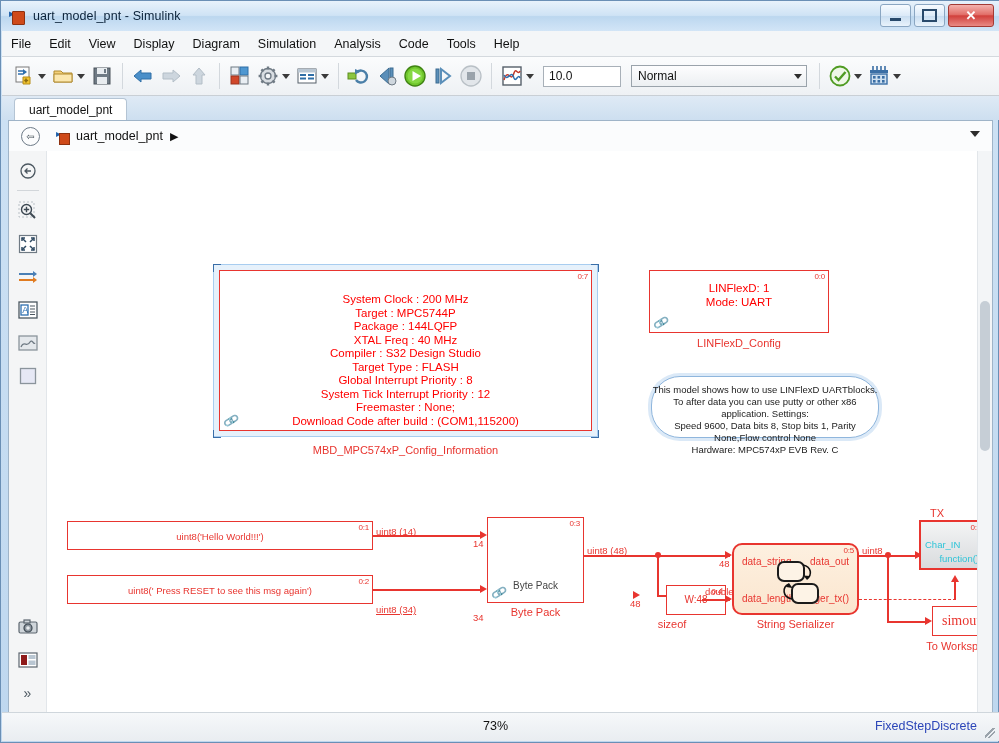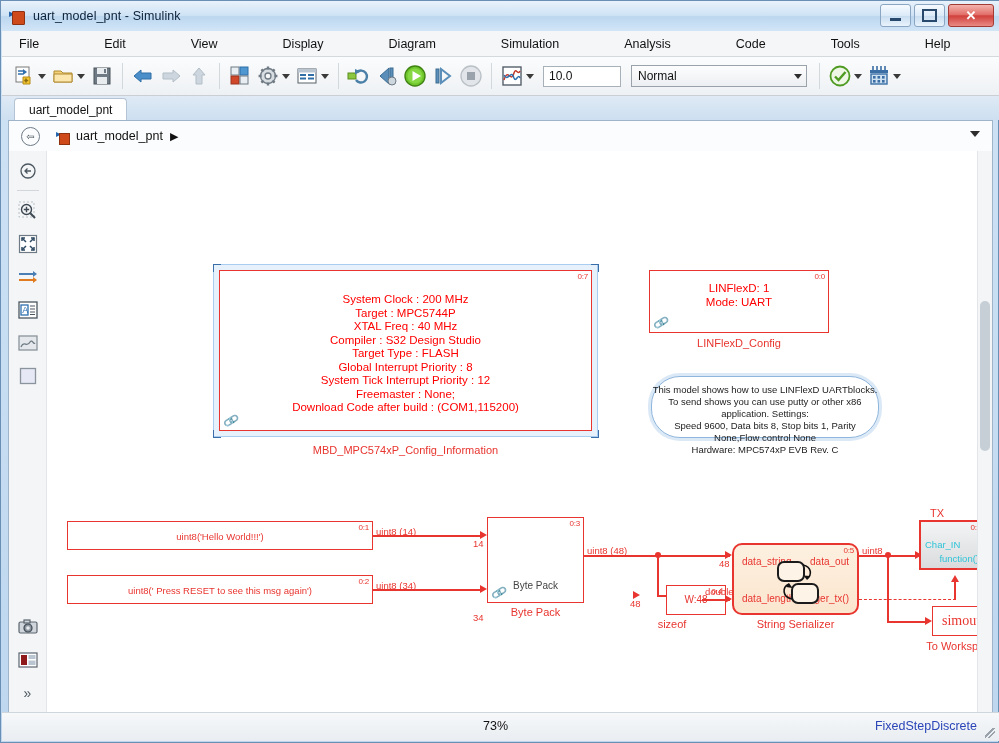--- a/index.html
+++ b/index.html
@@ -38,21 +38,21 @@
     background:linear-gradient(180deg,#f4b3ae 0%,#e2706a 45%,#d1403c 52%,#e98a84 100%);
     border-color:#a33a34;color:#fff;font-weight:bold;font-size:13px;
   }
   .wbtn .minbar{width:11px;height:3px;background:#28496b;margin-top:7px;}
   .wbtn .maxsq{width:11px;height:9px;border:2px solid #28496b;}
 
   
   .menubar{
     position:absolute;left:1px;top:30px;width:997px;height:26px;
     background:#f4f6f8;border-bottom:1px solid #d4d9de;
-    display:flex;align-items:center;padding-left:8px;box-sizing:border-box;gap:47px;
+    display:flex;align-items:center;box-sizing:border-box;
   }
   .menuitem{font-size:12.5px;color:#111;padding:3px 9px;cursor:default;}
 
   
   .toolbar{
     position:absolute;left:1px;top:56px;width:997px;height:39px;
     background:linear-gradient(180deg,#fbfcfd 0%,#eef1f4 100%);
     border-bottom:1px solid #c9cfd5;display:flex;align-items:center;padding-left:8px;
     box-sizing:border-box;
   }
@@ -495,20 +495,21 @@
     </div>
 
     <div class="canvas">
 
       <div class="sel-halo" style="left:166px;top:113px;width:385px;height:173px;"></div>
       <div class="blk red-block" style="left:172px;top:119px;width:373px;height:161px;padding-left:38px;">
         <div class="blk-tag">0:7</div>
         <div class="cfgtext" style="top:22px;">
           <div>System Clock : 200 MHz</div>
           <div>Target : MPC5744P</div>
+          <div>Package : 144LQFP</div>
           <div>XTAL Freq : 40 MHz</div>
           <div>Compiler : S32 Design Studio</div>
           <div>Target Type : FLASH</div>
           <div>Global Interrupt Priority : 8</div>
           <div>System Tick Interrupt Priority : 12</div>
           <div>Freemaster : None;</div>
           <div>Download Code after build : (COM1,115200)</div>
         </div>
         <div class="link-badge">🔗</div>
       </div>
@@ -524,40 +525,40 @@
           <div>LINFlexD: 1</div>
           <div>Mode: UART</div>
         </div>
         <div class="link-badge">🔗</div>
       </div>
       <div class="blk-label" style="left:602px;top:186px;width:180px;">LINFlexD_Config</div>
 
       <div class="annot" style="left:604px;top:225px;width:228px;height:62px;border-radius:29px;">
         <div class="annot-txt">
           <div>This model shows how to use LINFlexD UARTblocks.</div>
-          <div>To send shows you can use putty or other x86 application. Settings:</div>
+          <div>To after data you can use putty or other x86 application. Settings:</div>
           <div>Speed 9600, Data bits 8, Stop bits 1, Parity None,Flow control None</div>
           <div>Hardware: MPC574xP EVB Rev. C</div>
         </div>
       </div>
 
       <div class="blk red-block" style="left:20px;top:370px;width:306px;height:29px;">
         <div class="blk-tag">0:1</div>
         <div class="cfgtext" style="top:8px;color:#e8352f;font-size:9.5px;">uint8('Hello World!!!')</div>
       </div>
       <div class="siglabel" style="left:329px;top:375px;">uint8 (14)</div>
       <div class="sigline h" style="left:326px;top:384px;width:110px;"></div>
       <div class="arrow" style="left:433px;top:380px;"></div>
       <div class="siglabel" style="left:426px;top:387px;">14</div>
 
       <div class="blk red-block" style="left:20px;top:424px;width:306px;height:29px;">
         <div class="blk-tag">0:2</div>
         <div class="cfgtext" style="top:8px;color:#e8352f;font-size:9.5px;">uint8(' Press RESET to see this msg again')</div>
       </div>
-      <div class="siglabel" style="left:329px;top:429px;text-decoration:underline;">uint8 (34)</div>
+      <div class="siglabel" style="left:329px;top:453px;text-decoration:underline;">uint8 (34)</div>
       <div class="sigline h" style="left:326px;top:438px;width:110px;"></div>
       <div class="arrow" style="left:433px;top:434px;"></div>
       <div class="siglabel" style="left:426px;top:441px;margin-top:20px;">34</div>
 
       <div class="blk red-block" style="left:440px;top:366px;width:97px;height:86px;">
         <div class="blk-tag">0:3</div>
         <div class="blk-label dark" style="top:62px;font-size:10px;">Byte Pack</div>
         <div class="link-badge">🔗</div>
       </div>
       <div class="blk-label" style="left:440px;top:455px;width:97px;">Byte Pack</div>

